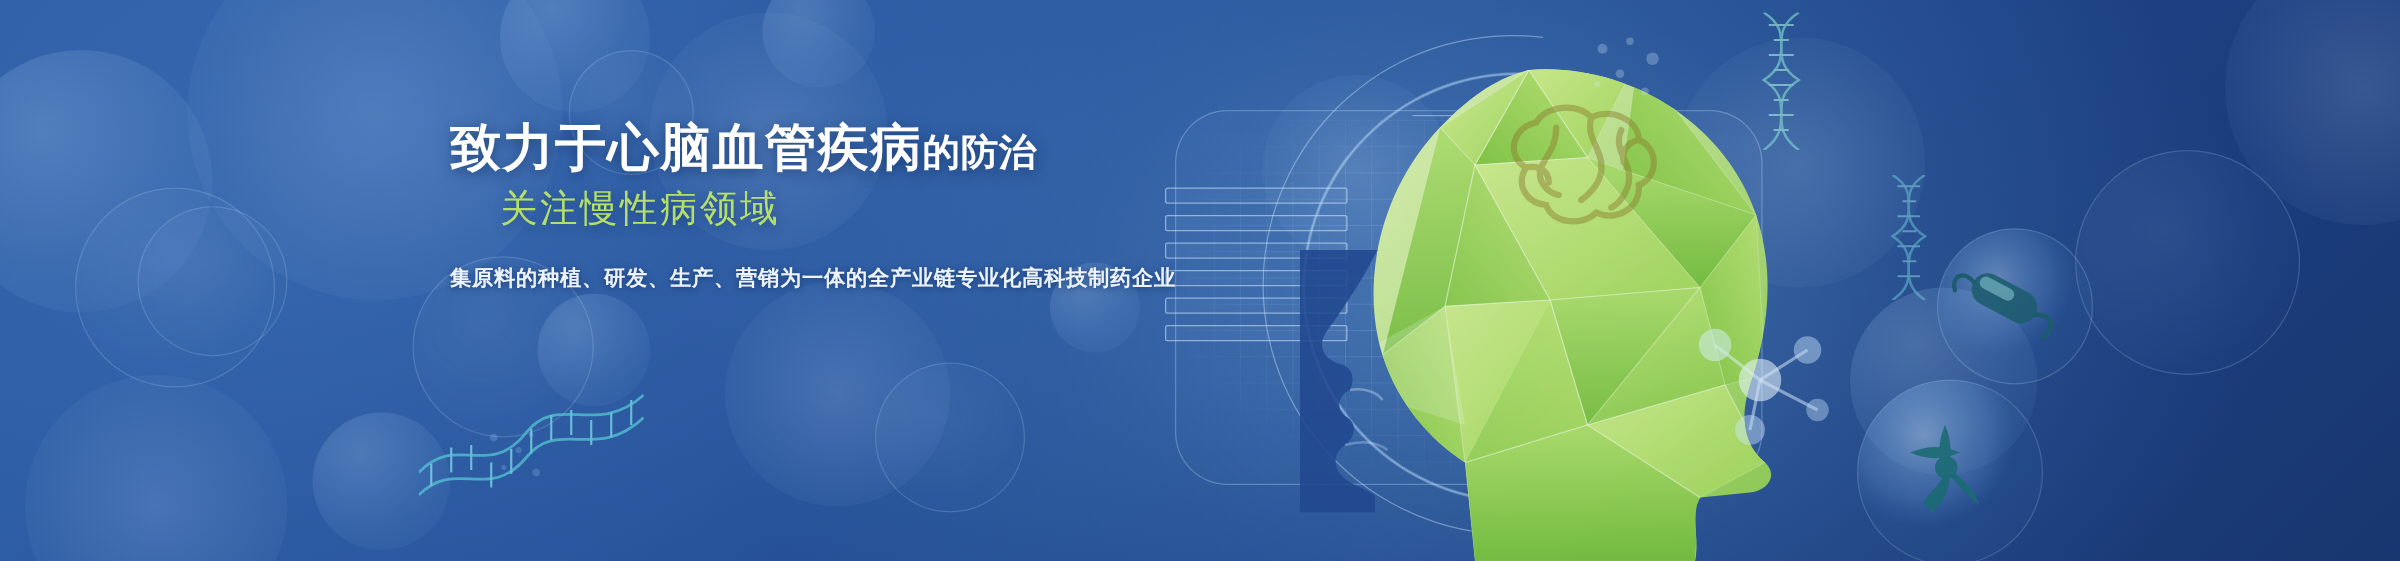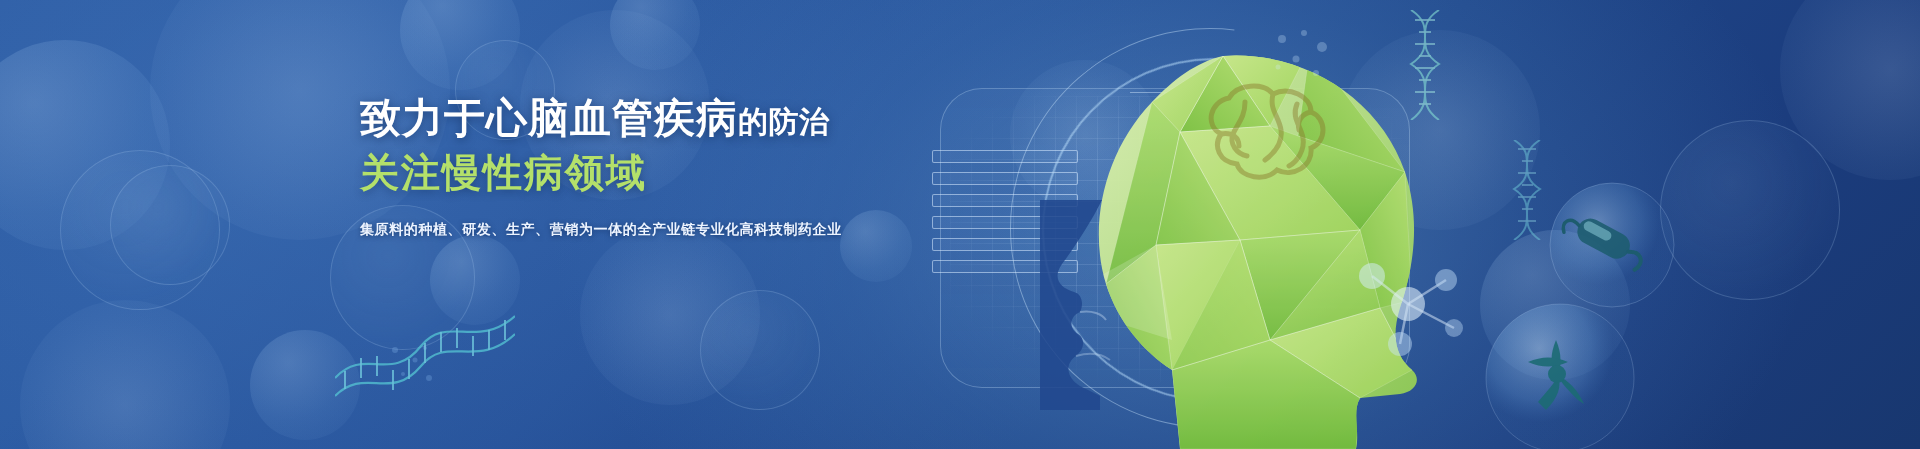--- a/index.html
+++ b/index.html
@@ -62,27 +62,28 @@
   
   .copy{position:absolute;left:360px;top:96px;width:700px;}
   .headline{
     font-size:41px;font-weight:700;color:#ffffff;
     letter-spacing:1px;line-height:1.08;white-space:nowrap;
     text-shadow:0 2px 10px rgba(10,35,80,0.55);
   }
   .headline .small{font-size:30px;font-weight:700;letter-spacing:0.5px;}
   .subline{
     margin-top:11px;
-    font-size:39px;font-weight:700;color:#b4e06a;
+    font-size:30px;font-weight:400;color:#b4e06a;
     letter-spacing:2px;line-height:1.12;white-space:nowrap;
     text-shadow:0 2px 9px rgba(10,35,80,0.45);
+    margin-left:40px;
   }
   .desc{
     margin-top:26px;
-    font-size:14px;font-weight:700;color:#edf4ff;
+    font-size:17px;font-weight:700;color:#edf4ff;
     letter-spacing:0.6px;white-space:nowrap;
     text-shadow:0 1px 5px rgba(10,35,80,0.6);
   }
 </style>
 </head>
 <body>
 
 <div id="banner">
 
   <div class="bokeh bk-fill" style="left:-40px;top:40px;width:210px;height:210px;"></div>

